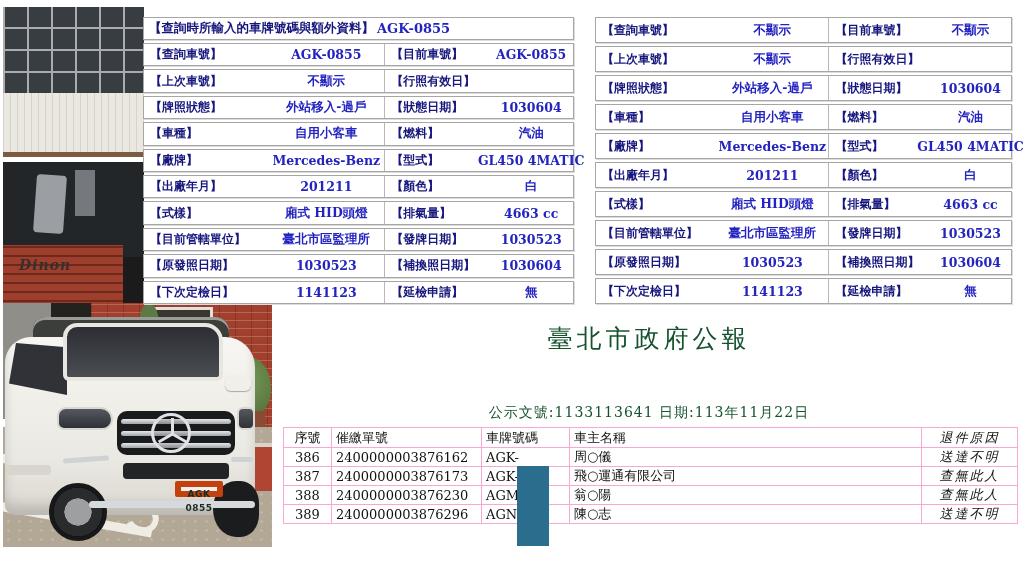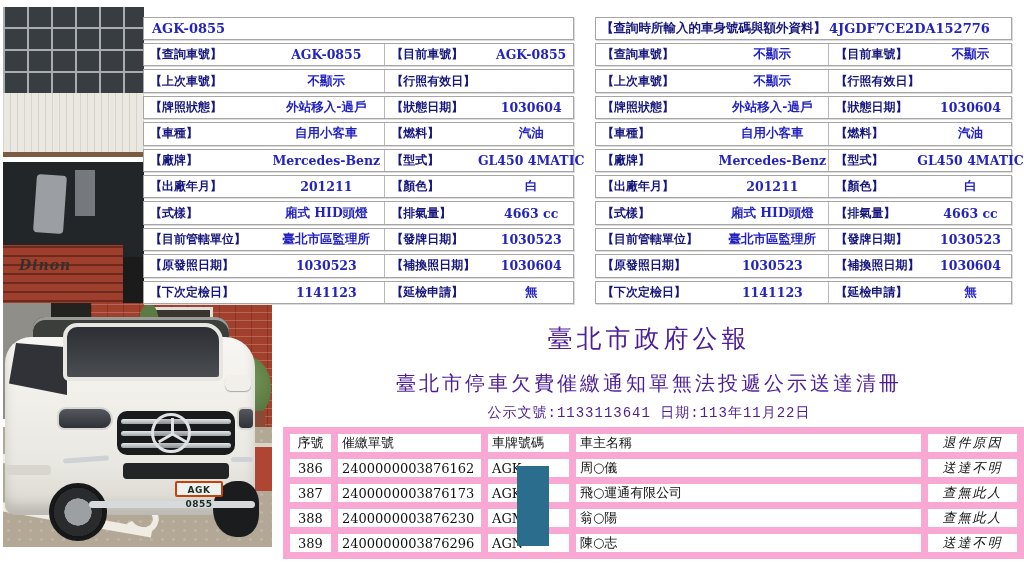--- a/index.html
+++ b/index.html
@@ -59,21 +59,21 @@
   .grille-bar { left:4px; width:110px; height:5px; background:linear-gradient(#e6e9eb,#9fa4a8); border-radius:3px; }
   .car-star { left:146px; top:98px; width:40px; height:40px; border:3px solid #dfe2e4; border-radius:50%; background:rgba(0,0,0,.15); }
   .spoke { left:17px; top:2px; width:3px; height:16px; background:#dfe2e4; transform-origin:bottom center; }
   .car-headlight-l { left:52px; top:92px; width:56px; height:23px;
     background:linear-gradient(#55595f,#2e3136); border:2px solid #d9d7d1; border-radius:10px 14px 12px 8px; }
   .car-headlight-r { left:232px; top:92px; width:18px; height:23px;
     background:linear-gradient(#55595f,#2e3136); border:2px solid #d9d7d1; border-radius:6px; }
   .chrome-strip1 { left:58px; top:142px; width:46px; height:5px; background:#cfd2d4; border-radius:3px; transform:rotate(-4deg); }
   .chrome-strip2 { left:226px; top:142px; width:22px; height:5px; background:#cfd2d4; border-radius:3px; }
   .car-lowgrille { left:118px; top:148px; width:106px; height:16px; background:#232425; border-radius:4px; }
-  .car-plate { left:170px; top:166px; width:48px; height:16px; background:#eef1ee; border:2px solid #c2410c; border-radius:2px;
+  .car-plate { left:170px; top:166px; width:48px; height:16px; background:#eef1ee; border:6px solid #c2410c; border-radius:2px;
     font:bold 9px "DejaVu Sans","Liberation Sans",sans-serif; line-height:14px; text-align:center; color:#1c2b24; letter-spacing:.5px; }
   .car-chrome-lower { left:84px; top:186px; width:166px; height:7px; background:#d7dadc; border-radius:4px; }
   .car-step { left:0; top:150px; width:46px; height:10px; background:#d8d5ce; border-radius:4px; }
   .car-wheel-l { left:44px; top:168px; width:58px; height:58px; border-radius:50%; border:4px solid #17181a;
     background:radial-gradient(circle,#9da0a3 0 38%,#2a2b2d 39% 68%,#141416 69%); }
   .car-wheel-r { left:208px; top:166px; width:46px; height:56px; border-radius:50% 40% 40% 50%; background:#1b1c1e; }
 
   
   .vtable { position:absolute; top:17px; height:287px; display:flex; flex-direction:column; gap:3px; }
   #vt1 { left:143px; width:431px; }
@@ -85,30 +85,30 @@
     font-family:"DejaVu Serif","Liberation Serif",serif; }
   .vt-rows { flex:1; display:flex; flex-direction:column; gap:3px; }
   .vt-row { flex:1; border:1px solid #a6a6a6; box-shadow:1px 1px 0 #dcdcdc; background:#fff;
     display:flex; align-items:stretch; white-space:nowrap; }
   .vt-l1,.vt-l2 { color:#16167d; font-weight:bold; font-size:12px; display:flex; align-items:center; padding-left:6px; }
   .vt-v1,.vt-v2 { color:#2323c0; font-weight:bold; font-size:12.5px; display:flex; align-items:center; justify-content:center; }
   .vt-l1 { width:29%; } .vt-v1 { width:27%; }
   .vt-l2 { width:24.5%; border-left:1px solid #b8b8b8; } .vt-v2 { width:19.5%; }
 
   
-  .gazette { position:absolute; left:278px; top:322px; width:742px; height:100px; color:#4c1d95;font-family:Liberation Mono, monospace; }
+  .gazette { position:absolute; left:278px; top:322px; width:742px; height:100px; color:#14532d; }
   .gz-title { position:absolute; top:0; width:100%; display:flex; justify-content:center; gap:60px;
     font-size:25px; letter-spacing:4px; white-space:nowrap; }
   .gz-sub { position:absolute; top:48px; width:100%; text-align:center; font-size:20px; letter-spacing:3px; white-space:nowrap; }
   .gz-doc { position:absolute; top:82px; width:100%; text-align:center; font-size:14px; letter-spacing:1px; white-space:nowrap; }
 
   
   .notice-wrap { position:absolute; left:283px; top:427px; width:734px; }
   .notice-wrap table { border-collapse:collapse; width:100%; table-layout:fixed; font-size:13px; color:#111; }
-  .notice-wrap th, .notice-wrap td { border:7px solid #f9a8d4; height:18px; padding:0 4px;
+  .notice-wrap th, .notice-wrap td { border:1px solid #f9a8d4; height:18px; padding:0 4px;
     font-weight:normal; white-space:nowrap; overflow:hidden; }
   .notice-wrap th { height:20px; text-align:left; }
   th.c-seq, td.c-seq { text-align:center; }
   th.c-reason, td.c-reason { text-align:center; letter-spacing:2px;font-style:italic; }
   tr.hl td { background:#ffff00; }
   .redact { position:absolute; left:234px; top:39px; width:32px; height:80px; background:#2a6d8c; }
 </style>
 </head>
 <body>
 
@@ -164,20 +164,21 @@
       <div class="car-step"></div>
       <div class="car-wheel-l"></div>
       <div class="car-wheel-r"></div>
       <div class="car-chrome-lower"></div>
       <div class="car-plate">AGK 0855</div>
     </div>
   </div>
 
   <div id="vt1" class="vtable">
     <div class="vt-header">
+      <span class="vt-title">【查詢時所輸入的車牌號碼與額外資料】</span>
       <span class="vt-title-value">AGK-0855</span>
     </div>
     <div class="vt-rows">
         <div class="vt-row">
           <span class="vt-l1">【查詢車號】</span>
           <span class="vt-v1">AGK-0855</span>
           <span class="vt-l2">【目前車號】</span>
           <span class="vt-v2">AGK-0855</span>
         </div>
         <div class="vt-row">
@@ -231,24 +232,20 @@
         <div class="vt-row">
           <span class="vt-l1">【下次定檢日】</span>
           <span class="vt-v1">1141123</span>
           <span class="vt-l2">【延檢申請】</span>
           <span class="vt-v2">無</span>
         </div>
       </div>
   </div>
 
   <div id="vt2" class="vtable">
-    <div class="vt-header">
-      <span class="vt-title">【查詢時所輸入的車身號碼與額外資料】</span>
-      <span class="vt-title-value">4JGDF7CE2DA152776</span>
-    </div>
     <div class="vt-rows">
         <div class="vt-row">
           <span class="vt-l1">【查詢車號】</span>
           <span class="vt-v1">不顯示</span>
           <span class="vt-l2">【目前車號】</span>
           <span class="vt-v2">不顯示</span>
         </div>
         <div class="vt-row">
           <span class="vt-l1">【上次車號】</span>
           <span class="vt-v1">不顯示</span>
@@ -303,21 +300,20 @@
           <span class="vt-l2">【延檢申請】</span>
           <span class="vt-v2">無</span>
         </div>
       </div>
   </div>
 
   <div class="gazette">
     <div class="gz-title">
       <span>臺北市政府公報</span>
     </div>
-    <div class="gz-sub">臺北市停車欠費催繳通知單無法投遞公示送達清冊</div>
     <div class="gz-doc">公示文號:1133113641  日期:113年11月22日</div>
   </div>
 
   <div class="notice-wrap">
     <table>
       <colgroup>
         <col style="width:48px">
           <col style="width:150px">
           <col style="width:88px">
           <col style="width:352px">

